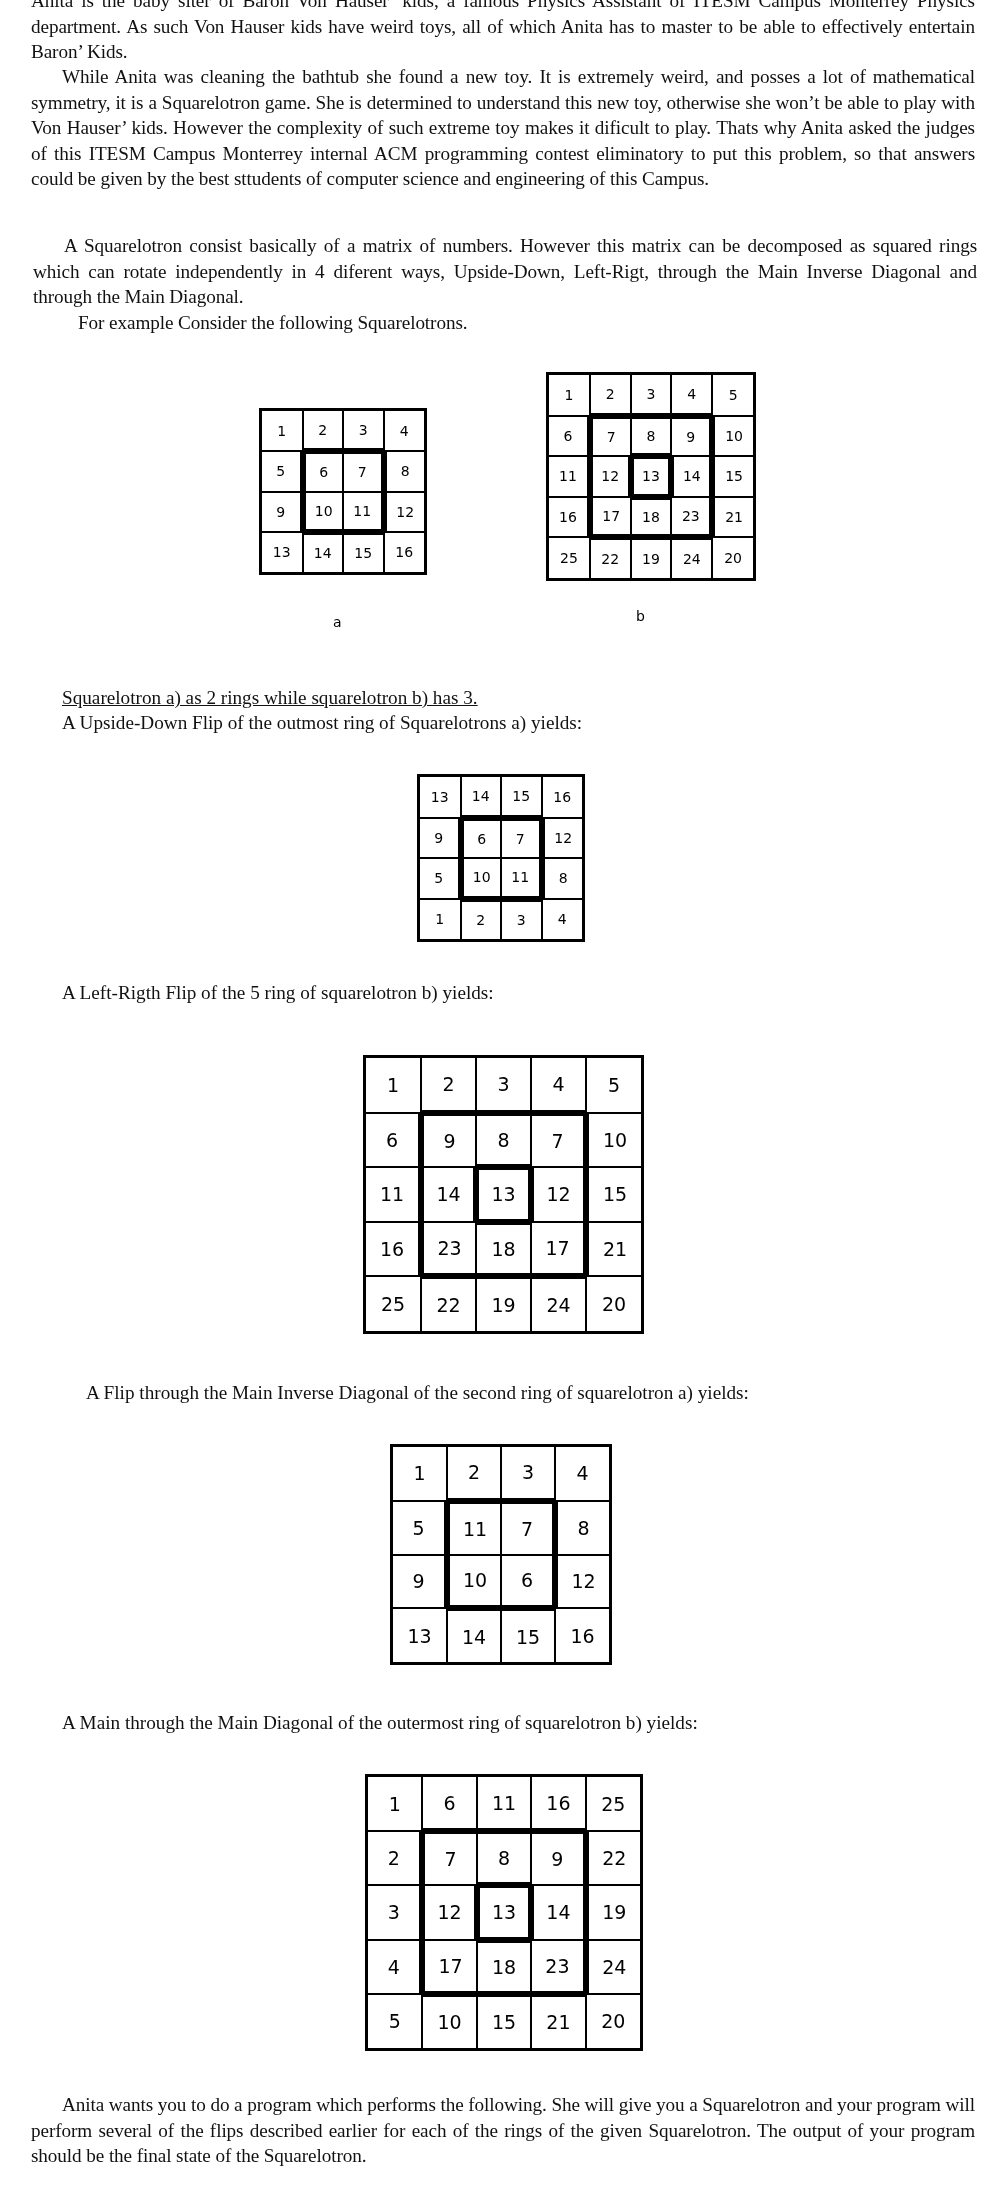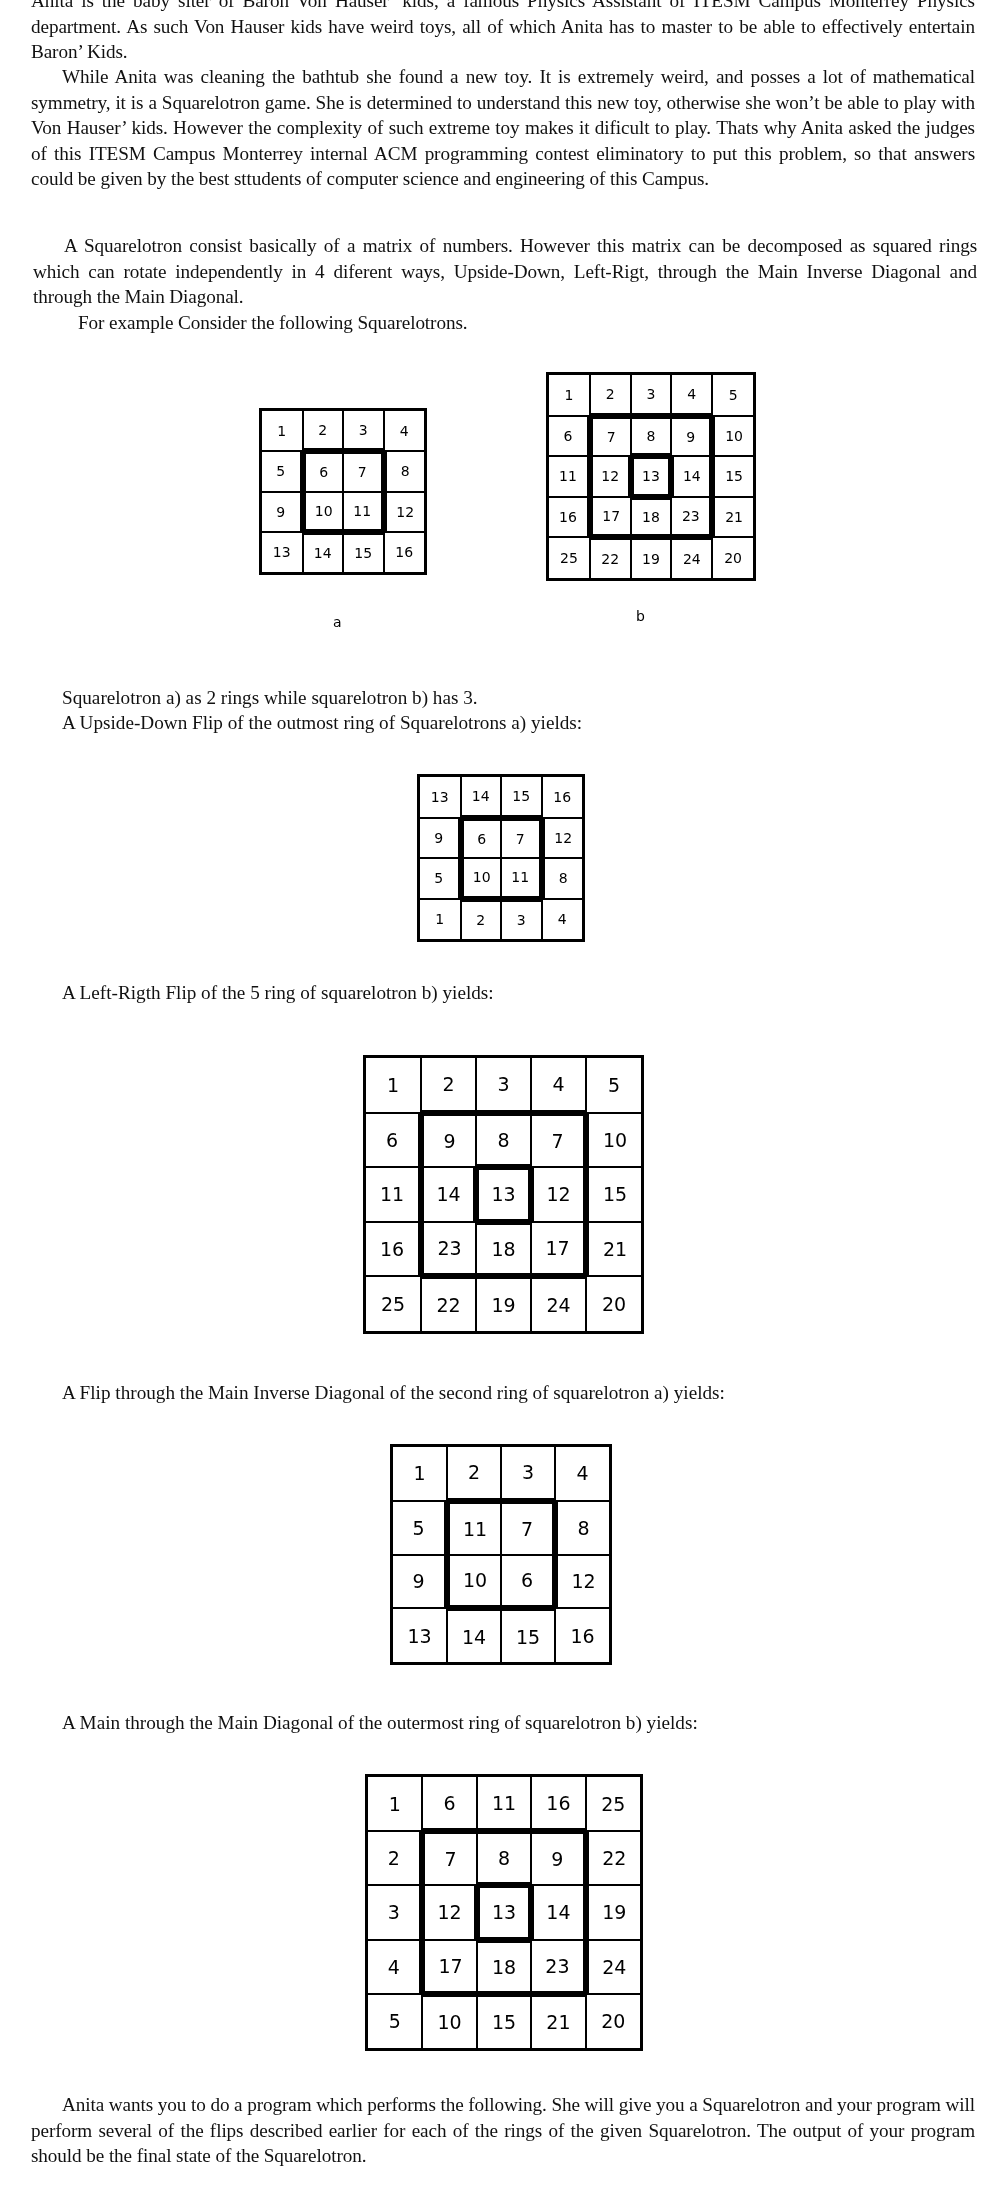--- a/index.html
+++ b/index.html
@@ -90,21 +90,21 @@
     <div class="cell bl" style="border-right: none;">21</div>
     <div class="cell" style="border-left: none; border-bottom: none;">25</div>
     <div class="cell bt" style="border-bottom: none;">22</div>
     <div class="cell bt" style="border-bottom: none;">19</div>
     <div class="cell bt" style="border-bottom: none;">24</div>
     <div class="cell" style="border-bottom: none; border-right: none;">20</div>
   </div>
 <span class="fig-label" style="left:333px;top:614px;">a</span>
 <span class="fig-label" style="left:636px;top:608px;">b</span>
 
-<div class="line-single" style="top:685px;">Squarelotron a) as 2 rings while squarelotron b) has 3.</div>
+<div class="line-single" style="top:685px;text-decoration:underline;">Squarelotron a) as 2 rings while squarelotron b) has 3.</div>
 <div class="line-single" style="top:710px;">A Upside-Down Flip of the outmost ring of Squarelotrons a) yields:</div>
 
 <div class="grid" style="left: 417px; top: 774px; width: 168px; height: 168px; font-size: 14px; grid-template-columns: repeat(4, 1fr); grid-template-rows: repeat(4, 1fr);">
     <div class="cell" style="border-top: none; border-left: none;">13</div>
     <div class="cell bb" style="border-top: none;">14</div>
     <div class="cell bb" style="border-top: none;">15</div>
     <div class="cell" style="border-top: none; border-right: none;">16</div>
     <div class="cell br" style="border-left: none;">9</div>
     <div class="cell bt bl">6</div>
     <div class="cell bt br">7</div>
@@ -142,21 +142,21 @@
     <div class="cell bt bb">18</div>
     <div class="cell bb br">17</div>
     <div class="cell bl" style="border-right: none;">21</div>
     <div class="cell" style="border-left: none; border-bottom: none;">25</div>
     <div class="cell bt" style="border-bottom: none;">22</div>
     <div class="cell bt" style="border-bottom: none;">19</div>
     <div class="cell bt" style="border-bottom: none;">24</div>
     <div class="cell" style="border-bottom: none; border-right: none;">20</div>
   </div>
 
-<div class="line-single" style="top:1380px;">A Flip through the Main Inverse Diagonal of the second ring of squarelotron a) yields:</div>
+<div class="line-single" style="top:1380px;margin-left:24px;">A Flip through the Main Inverse Diagonal of the second ring of squarelotron a) yields:</div>
 
 <div class="grid" style="left: 390px; top: 1444px; width: 222px; height: 221px; font-size: 19px; grid-template-columns: repeat(4, 1fr); grid-template-rows: repeat(4, 1fr);">
     <div class="cell" style="border-top: none; border-left: none;">1</div>
     <div class="cell bb" style="border-top: none;">2</div>
     <div class="cell bb" style="border-top: none;">3</div>
     <div class="cell" style="border-top: none; border-right: none;">4</div>
     <div class="cell br" style="border-left: none;">5</div>
     <div class="cell bt bl">11</div>
     <div class="cell bt br">7</div>
     <div class="cell bl" style="border-right: none;">8</div>

